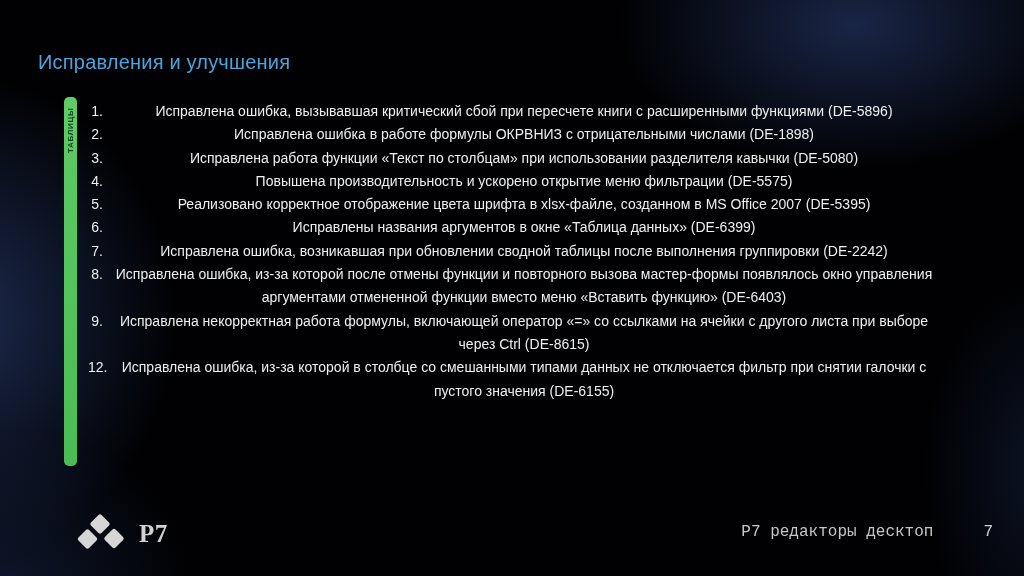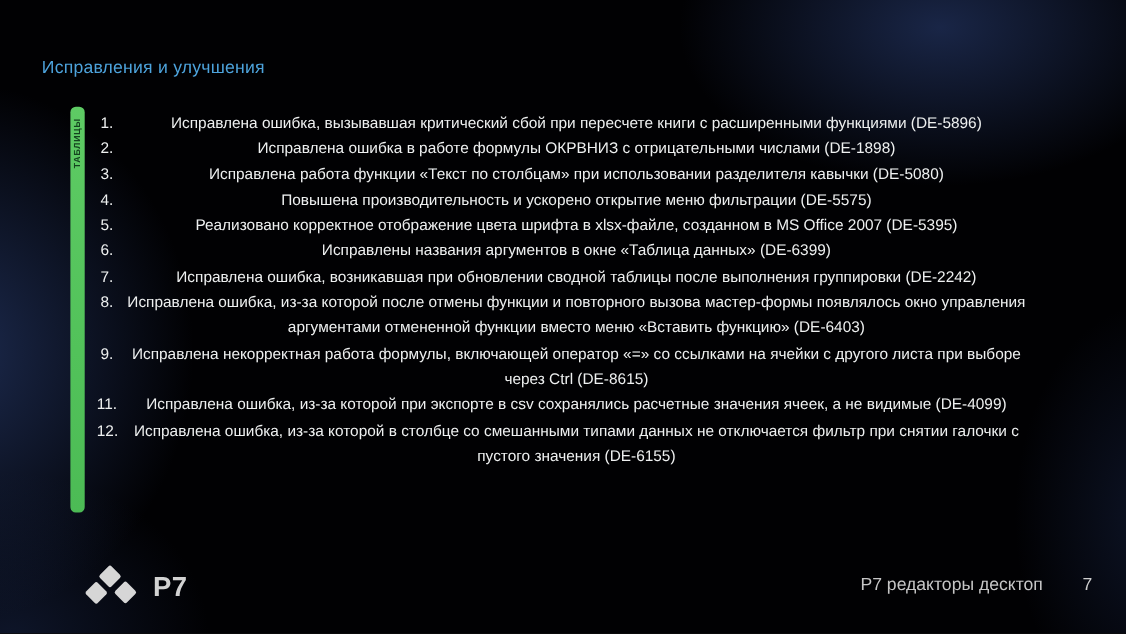--- a/index.html
+++ b/index.html
@@ -8,21 +8,21 @@
     font-family:"Liberation Sans",sans-serif;
     background:
       radial-gradient(ellipse 330px 200px at 855px 25px, rgba(40,60,112,0.62), rgba(40,60,112,0) 72%),
       radial-gradient(ellipse 300px 340px at -40px 320px, rgba(36,54,100,0.78), rgba(36,54,100,0) 72%),
       radial-gradient(ellipse 240px 200px at 10px 580px, rgba(30,46,88,0.45), rgba(30,46,88,0) 75%),
       radial-gradient(ellipse 170px 260px at 1050px 470px, rgba(30,46,88,0.42), rgba(30,46,88,0) 75%),
       #010103;
   }
   .title{
     position:absolute;left:38px;top:49px;
-    font-size:16px;line-height:26px;font-weight:400;
+    font-size:20px;line-height:26px;font-weight:400;
     color:#4da3dc;letter-spacing:0.2px;
   }
   .cat-bar{
     position:absolute;left:64px;top:97px;width:13px;height:369px;
     border-radius:5px;
     background:linear-gradient(180deg,#5ecb64 0%,#52c25a 60%,#4cbb55 100%);
   }
   .cat-label{
     position:absolute;left:64px;top:99px;width:13px;height:62px;
     display:flex;align-items:center;justify-content:center;
@@ -37,26 +37,26 @@
   .item{display:flex;font-size:14px;line-height:23.3px;color:#eef0f0;}
   .item .num{
     flex:none;width:15px;padding-right:12px;
     text-align:right;white-space:nowrap;
   }
   .item .text{flex:1;text-align:center;}
   .logo{position:absolute;left:76px;top:511px;width:60px;height:48;}
   .logo svg{display:block;}
   .logo-text{
     position:absolute;left:139px;top:520px;
-    font-size:25px;font-weight:700;color:#d2d2d2;letter-spacing:0.5px;
+    font-size:25px;font-weight:700;color:#d2d2d2;letter-spacing:0.5px;font-family:Liberation Serif, serif;
   }
   .footer-right{
     position:absolute;top:523px;right:31px;
-    display:flex;align-items:baseline;gap:36px;
-    font-size:16px;color:#c6c6c6;
+    display:flex;align-items:baseline;gap:50px;
+    font-size:16px;color:#c6c6c6;font-family:Liberation Mono, monospace;
   }
   .page-num{color:#cfcfcf;}
 </style>
 </head>
 <body>
 
 <div class="slide">
 
   <div class="title">Исправления и улучшения</div>
 
@@ -94,24 +94,20 @@
       </div>
       <div class="item">
         <span class="num">8.</span>
         <span class="text">Исправлена ошибка, из-за которой после отмены функции и повторного вызова мастер-формы появлялось окно управления аргументами отмененной функции вместо меню «Вставить функцию» (DE-6403)</span>
       </div>
       <div class="item">
         <span class="num">9.</span>
         <span class="text">Исправлена некорректная работа формулы, включающей оператор «=» со ссылками на ячейки с другого листа при выборе через Ctrl (DE-8615)</span>
       </div>
       <div class="item">
-        <span class="num">11.</span>
-        <span class="text">Исправлена ошибка, из-за которой при экспорте в csv сохранялись расчетные значения ячеек, а не видимые (DE-4099)</span>
-      </div>
-      <div class="item">
         <span class="num">12.</span>
         <span class="text">Исправлена ошибка, из-за которой в столбце со смешанными типами данных не отключается фильтр при снятии галочки с пустого значения (DE-6155)</span>
       </div>
     </div>
 
   <div class="logo">
     <svg width="60" height="48" viewBox="0 0 60 48" xmlns="http://www.w3.org/2000/svg">
       <g fill="#d6d6d6">
         <rect x="-7.5" y="-7.5" width="15" height="15" rx="2.2" transform="translate(24,13) rotate(45)"></rect>
         <rect x="-7.5" y="-7.5" width="15" height="15" rx="2.2" transform="translate(11.5,28) rotate(45)"></rect>

